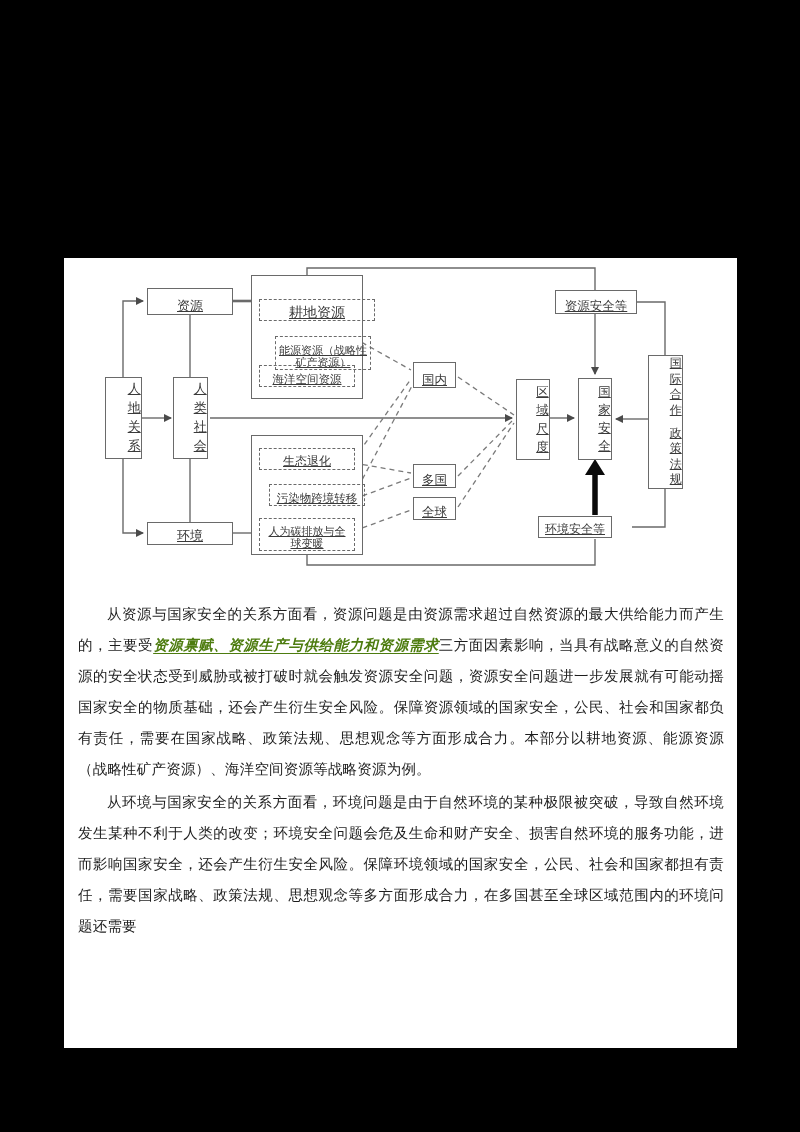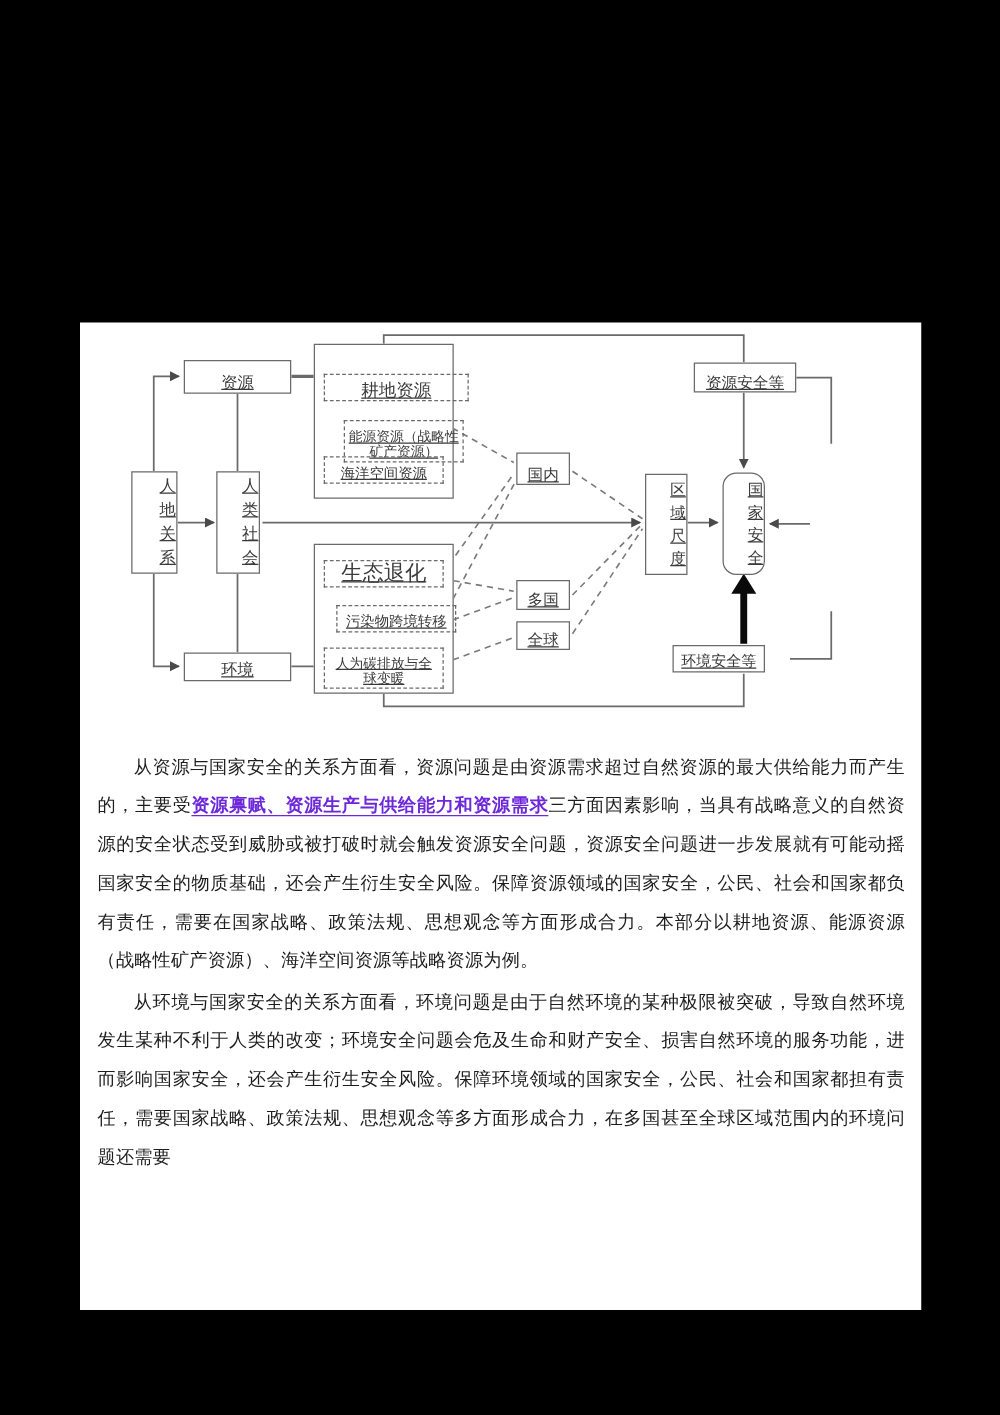--- a/index.html
+++ b/index.html
@@ -11,21 +11,21 @@
   .page {
     position:absolute; left:64px; top:258px; width:673px; height:790px;
     background:#fff; overflow:hidden;
   }
   .textcol { margin:9px 13px 0 14px; color:#1d1d1d; }
   .para {
     margin:0; font-size:14.5px; line-height:30.9px;
     text-align:justify; text-indent:2em; letter-spacing:0.2px;
   }
   .para.p3 { margin-top:3px; }
-  .hl { color:#6d28d9; font-weight:bold; text-decoration:underline; text-underline-offset:3px; }
+  .hl { color:#4d7c0f; font-weight:bold; text-decoration:underline; text-underline-offset:3px;font-style:italic; }
 
   
   .diagram {
     position:relative; width:646px; height:322px;
     margin:4px 0 10px 12px;
     font-family:"Liberation Sans","DejaVu Sans",sans-serif;
     color:#3a3a3a;
   }
   .diagram svg { position:absolute; left:0; top:0; }
   .box {
@@ -121,21 +121,21 @@
           <span>耕地资源</span>
         </div>
       <div class="box dash small" style="left:169px;top:69px;width:96px;height:34px;padding:0 3px;margin-left:16px;">
           <span>能源资源（战略性矿产资源）</span>
         </div>
       <div class="box dash" style="left:169px;top:98px;width:96px;height:22px;font-size:11.5px;">
           <span>海洋空间资源</span>
         </div>
 
       <div class="box group" style="left:161px;top:168px;width:112px;height:120px;"></div>
-      <div class="box dash" style="left:169px;top:181px;width:96px;height:22px;font-size:17px;">
+      <div class="box dash" style="left:169px;top:181px;width:96px;height:22px;font-size:12px;">
           <span>生态退化</span>
         </div>
       <div class="box dash" style="left:179px;top:217px;width:96px;height:22px;font-size:11.5px;">
           <span>污染物跨境转移</span>
         </div>
       <div class="box dash small" style="left:169px;top:251px;width:96px;height:33px;padding:0 4px;">
           <span>人为碳排放与全球变暖</span>
         </div>
 
       <div class="box" style="left:323px;top:95px;width:43px;height:26px;">
@@ -144,29 +144,34 @@
       <div class="box" style="left:323px;top:197px;width:43px;height:24px;">
           <span>多国</span>
         </div>
       <div class="box" style="left:323px;top:230px;width:43px;height:23px;">
           <span>全球</span>
         </div>
 
       <div class="box vcol" style="left:426px;top:112px;width:34px;height:81px;font-size:12.5px;">
           <span class="vt">区域尺度</span>
         </div>
-      <div class="box vcol" style="left:488px;top:111px;width:34px;height:82px;font-size:12.5px;border-radius:11px;">
+      <div class="box vcol" style="left:488px;top:111px;width:34px;height:82px;font-size:12.5px;">
           <span class="vt">国家安全</span>
         </div>
       <div class="box" style="left:465px;top:23px;width:82px;height:24px;">
           <span>资源安全等</span>
         </div>
       <div class="box" style="left:448px;top:249px;width:74px;height:22px;font-size:12px;">
           <span>环境安全等</span>
         </div>
+      <div class="box vcol" style="left:558px;top:88px;width:35px;height:134px;font-size:12px;line-height:1.3;">
+        <span class="vt" style="line-height:1.3;">国际合作</span>
+        <span class="vgap"></span>
+        <span class="vt" style="line-height:1.3;">政策法规</span>
+      </div>
     </div>
 
     <p class="para"><span>从资源与国家安全的关系方面看，资源问题是由资源需求超过自然资源的最大供给能力而产生的，主要受</span><span class="hl">资源禀赋、资源生产与供给能力和资源需求</span><span>三方面因素影响，当具有战略意义的自然资源的安全状态受到威胁或被打破时就会触发资源安全问题，资源安全问题进一步发展就有可能动摇国家安全的物质基础，还会产生衍生安全风险。保障资源领域的国家安全，公民、社会和国家都负有责任，需要在国家战略、政策法规、思想观念等方面形成合力。本部分以耕地资源、能源资源（战略性矿产资源）、海洋空间资源等战略资源为例。</span></p>
 
     <p class="para p3"><span>从环境与国家安全的关系方面看，环境问题是由于自然环境的某种极限被突破，导致自然环境发生某种不利于人类的改变；环境安全问题会危及生命和财产安全、损害自然环境的服务功能，进而影响国家安全，还会产生衍生安全风险。保障环境领域的国家安全，公民、社会和国家都担有责任，需要国家战略、政策法规、思想观念等多方面形成合力，在多国甚至全球区域范围内的环境问题还需要</span></p>
 
   </div>
 </div>
 
 </body></html>

